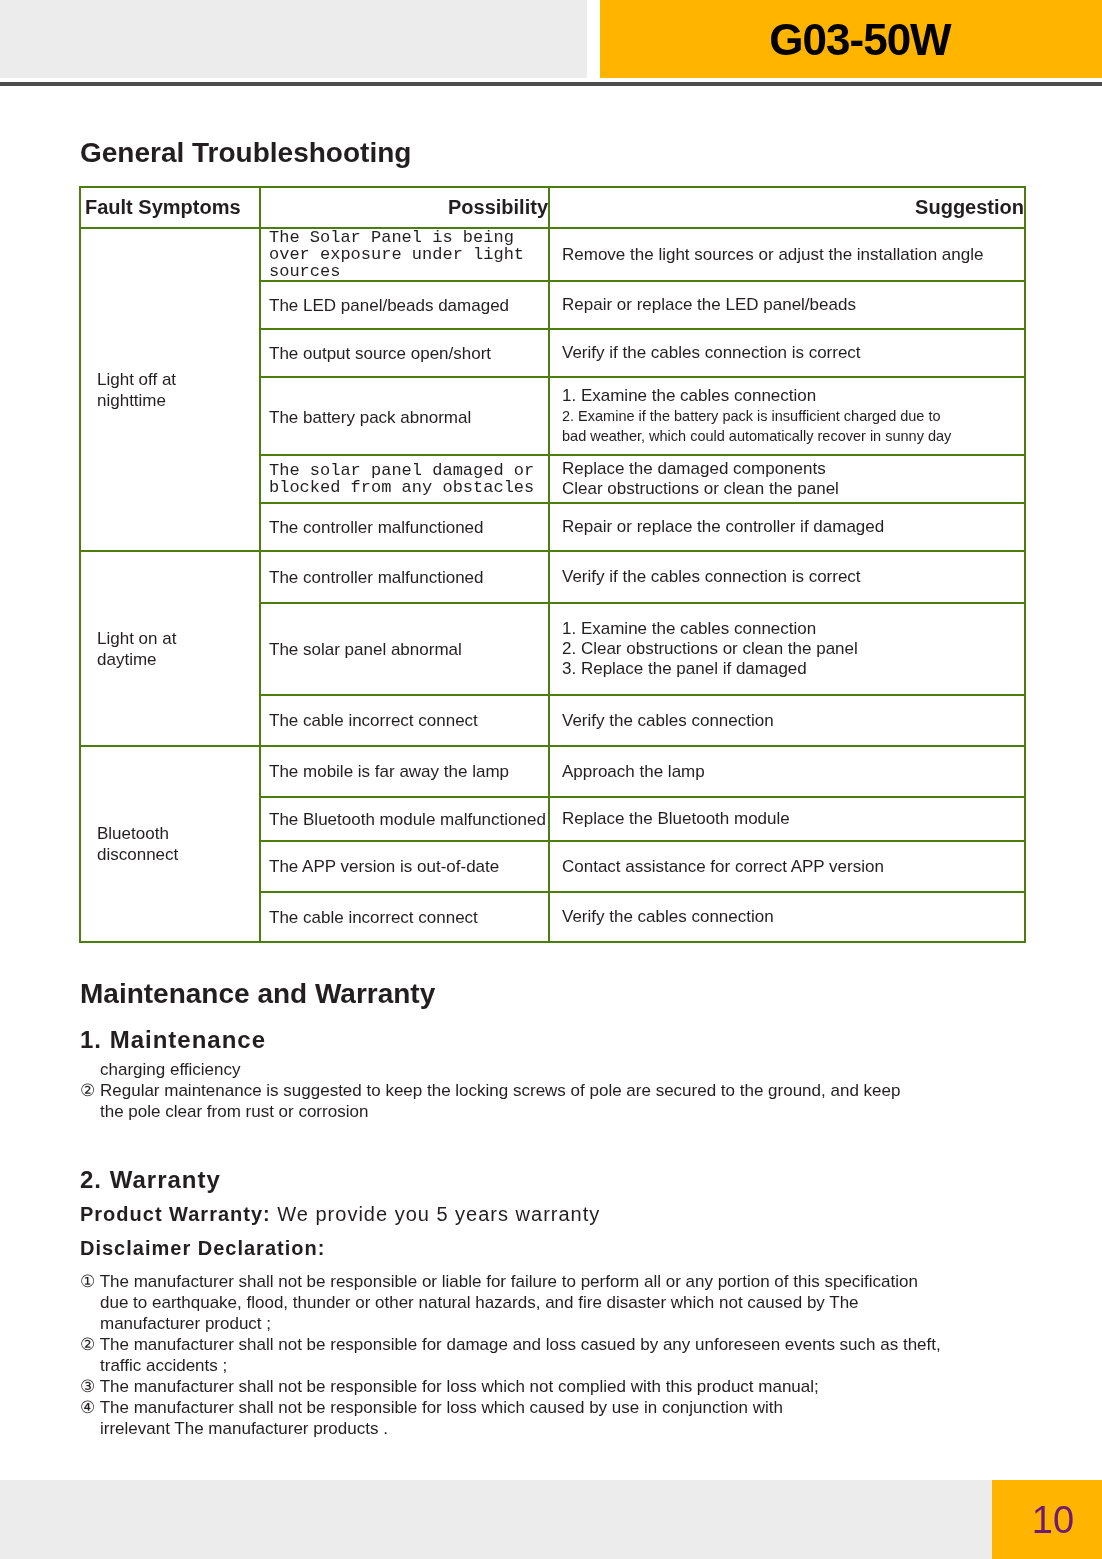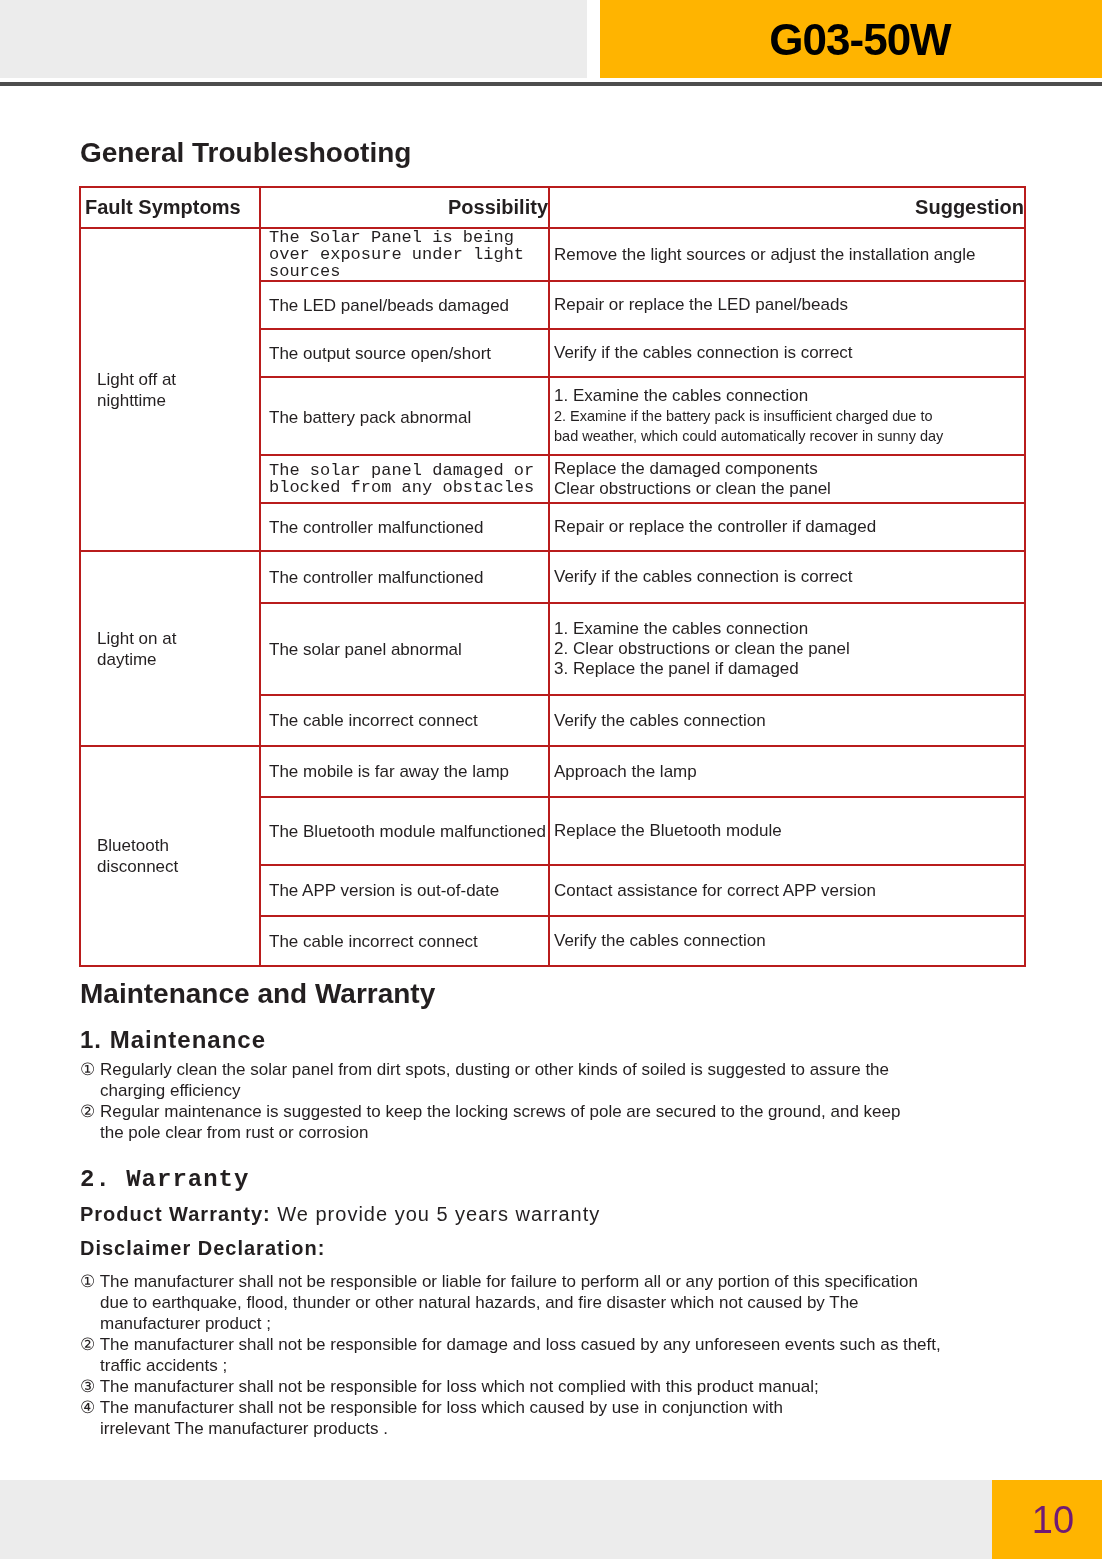--- a/index.html
+++ b/index.html
@@ -6,26 +6,26 @@
   body { width:1102px; height:1559px; background:#fff; position:relative; overflow:hidden; font-family:"Liberation Sans", sans-serif; color:#231f20; }
   .hdr-left { position:absolute; left:0; top:0; width:587px; height:78px; background:#ececec; }
   .hdr-right { position:absolute; left:600px; top:0; width:502px; height:78px; background:#ffb400; }
   .hdr-title { position:absolute; left:600px; top:0; width:520px; height:78px; line-height:80px; text-align:center; font-weight:bold; font-size:44px; color:#000; letter-spacing:-1px; }
   .hdr-rule { position:absolute; left:0; top:82px; width:1102px; height:4px; background:#4d4d4d; }
 
   .h1 { position:absolute; left:80px; font-weight:bold; font-size:28px; color:#231f20; }
   .h2 { position:absolute; left:80px; font-weight:bold; font-size:24px; letter-spacing:1px; color:#231f20; }
 
   table.ts { position:absolute; left:79px; top:186px; width:945px; border-collapse:collapse; table-layout:fixed; }
-  table.ts td, table.ts th { border:2px solid #b91c1c; font-size:17px; font-weight:normal; vertical-align:middle; color:#231f20; }
+  table.ts td, table.ts th { border:2px solid #4d7c0f; font-size:17px; font-weight:normal; vertical-align:middle; color:#231f20; }
   table.ts th { font-weight:bold; font-size:20px; text-align:right; height:41px; }
   table.ts th.fs { text-align:left; padding-left:4px; font-size:20px; }
   td.sym { padding-left:16px; line-height:21px; }
   td.pos { padding-left:8px; line-height:17px; }
-  td.sug { padding-left:4px; line-height:20px; }
+  td.sug { padding-left:12px; line-height:20px; }
   .small { font-size:14.5px; }
   .tight { line-height:17px;font-family:Liberation Mono, monospace; }
 
   .para { position:absolute; left:80px; font-size:17px; line-height:21px; color:#231f20; }
   .para .li { display:block; }
   .para .cont { display:block; padding-left:20px; }
   .pw { position:absolute; left:80px; top:1203px; font-size:20px; letter-spacing:1px; }
   .pw b { font-weight:bold; }
   .dd { position:absolute; left:80px; top:1237px; font-size:20px; font-weight:bold; letter-spacing:1px; }
 
@@ -112,50 +112,49 @@
       <td class="sug">Verify the cables connection</td>
     </tr>
 
     <tr style="height:51px">
       <td rowspan="4" class="sym">
           <span style="display:block;width:100px">Bluetooth disconnect</span>
         </td>
       <td class="pos">The mobile is far away the lamp</td>
       <td class="sug">Approach the lamp</td>
     </tr>
-    <tr style="height:68px">
+    <tr style="height:44px">
       <td class="pos small">The Bluetooth module malfunctioned</td>
       <td class="sug">Replace the Bluetooth module</td>
     </tr>
     <tr style="height:51px">
       <td class="pos">The APP version is out-of-date</td>
       <td class="sug">Contact assistance for correct APP version</td>
     </tr>
     <tr style="height:50px">
       <td class="pos">The cable incorrect connect</td>
       <td class="sug">Verify the cables connection</td>
     </tr>
   </tbody>
 </table>
 
 <div class="h1" style="top:978px;">Maintenance and Warranty</div>
 <div class="h2" style="top:1017px;margin-top:9px;">1. Maintenance</div>
 
 <div class="para" style="top:1059px;">
   <div>
-    <span class="li"><span>①</span> <span>Regularly clean the solar panel from dirt spots, dusting or other kinds of soiled is suggested to assure the</span></span>
     <span class="cont">charging efficiency</span>
   </div>
   <div>
     <span class="li"><span>②</span> <span>Regular maintenance is suggested to keep the locking screws of pole are secured to the ground, and keep</span></span>
     <span class="cont">the pole clear from rust or corrosion</span>
   </div>
 </div>
 
-<div class="h2" style="top:1166px;font-family:Liberation Mono, monospace;">2. Warranty</div>
+<div class="h2" style="top:1166px;">2. Warranty</div>
 <div class="pw"><b>Product Warranty:</b><span> We provide you 5 years warranty</span></div>
 <div class="dd">Disclaimer Declaration:</div>
 
 <div class="para" style="top:1271px;">
   <div>
     <span class="li"><span>①</span> <span>The manufacturer shall not be responsible or liable for failure to perform all or any portion of this specification</span></span>
     <span class="cont">due to earthquake, flood, thunder or other natural hazards, and fire disaster which not caused by The</span>
     <span class="cont">manufacturer product ;</span>
   </div>
   <div>

